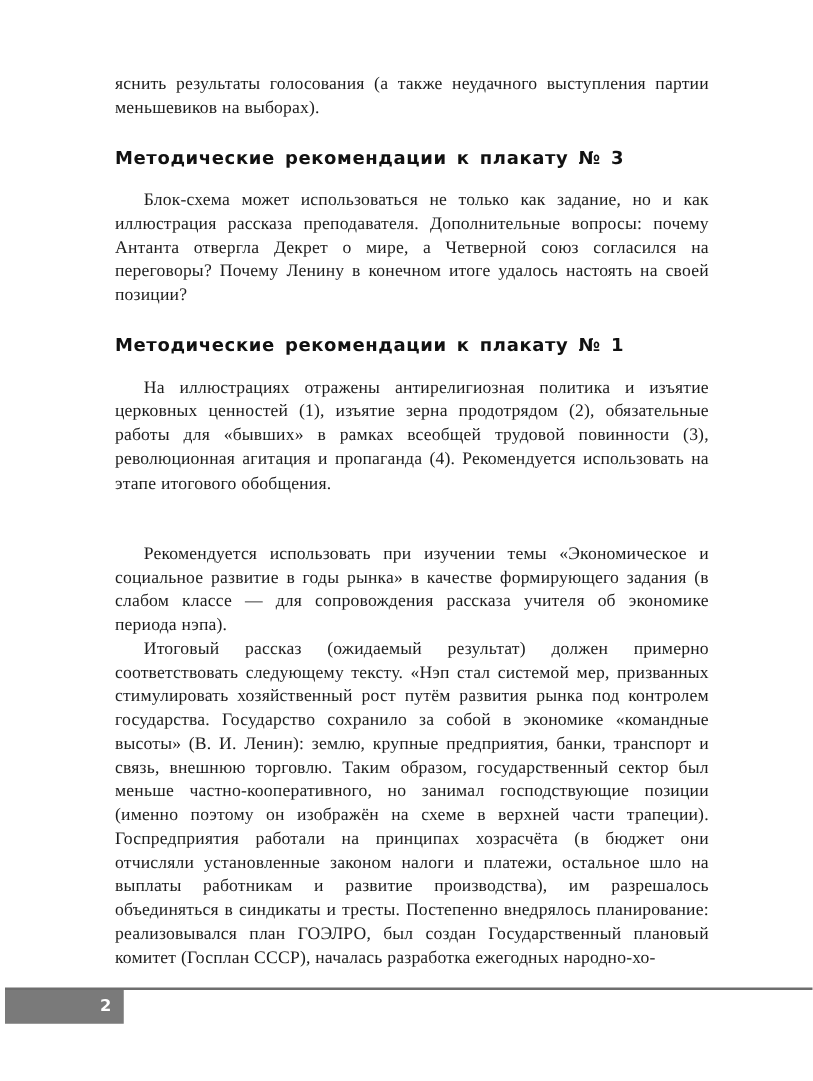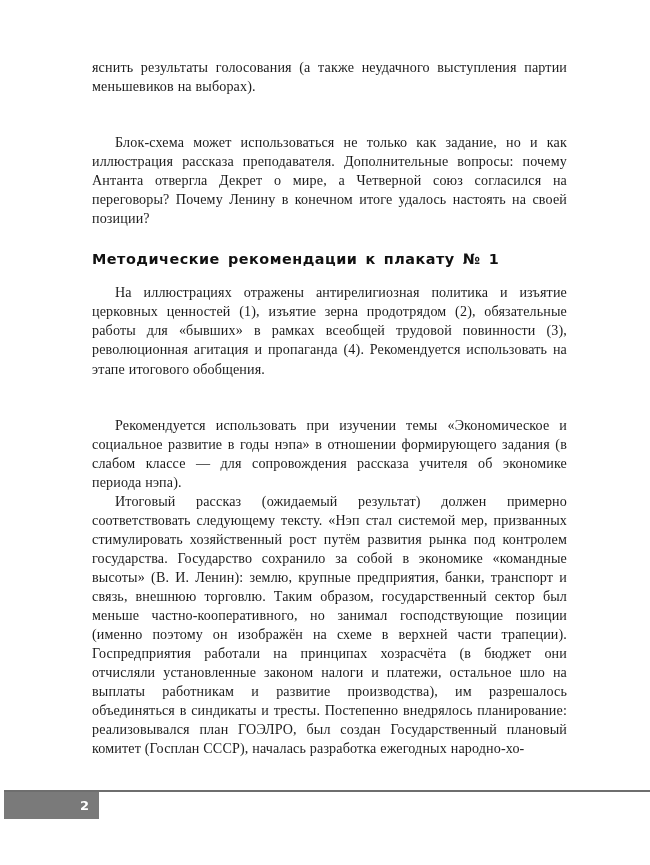--- a/index.html
+++ b/index.html
@@ -95,40 +95,41 @@
 <body>
 
 <div class="page">
 
   <div class="content">
 
     <p class="body-par no-indent">яснить результаты голосования (а также неудачного выступления партии меньшевиков на выборах).</p>
 
     <div class="gap-before-heading"></div>
 
+    <h2 class="rec-heading">Методические  рекомендации  к  плакату  № 3</h2>
 
     <div class="gap-after-heading"></div>
 
     <p class="body-par">Блок-схема может использоваться не только как задание, но и как иллюстрация рассказа преподавателя. Дополнительные вопросы: почему Антанта отвергла Декрет о мире, а Четверной союз согласился на переговоры? Почему Ленину в конечном итоге удалось настоять на своей позиции?</p>
 
     <div class="gap-before-heading"></div>
 
     <h2 class="rec-heading">Методические  рекомендации  к  плакату  № 1</h2>
 
     <div class="gap-after-heading"></div>
 
     <p class="body-par">На иллюстрациях отражены антирелигиозная политика и изъятие церковных ценностей (1), изъятие зерна продотрядом (2), обязательные работы для «бывших» в рамках всеобщей трудовой повинности (3), революционная агитация и пропаганда (4). Рекомендуется использовать на этапе итогового обобщения.</p>
 
 
     <div class="gap-before-heading"></div>
 
 
     <div class="gap-after-heading"></div>
 
-    <p class="body-par">Рекомендуется использовать при изучении темы «Экономическое и социальное развитие в годы нэпа» в отношении формирующего задания (в слабом классе — для сопровождения рассказа учителя об экономике периода нэпа).</p>
+    <p class="body-par">Рекомендуется использовать при изучении темы «Экономическое и социальное развитие в годы рынка» в качестве формирующего задания (в слабом классе — для сопровождения рассказа учителя об экономике периода нэпа).</p>
 
     <p class="body-par">Итоговый рассказ (ожидаемый результат) должен примерно соответствовать следующему тексту. «Нэп стал системой мер, призванных стимулировать хозяйственный рост путём развития рынка под контролем государства. Государство сохранило за собой в экономике «командные высоты» (В. И. Ленин): землю, крупные предприятия, банки, транспорт и связь, внешнюю торговлю. Таким образом, государственный сектор был меньше частно-кооперативного, но занимал господствующие позиции (именно поэтому он изображён на схеме в верхней части трапеции). Госпредприятия работали на принципах хозрасчёта (в бюджет они отчисляли установленные законом налоги и платежи, остальное шло на выплаты работникам и развитие производства), им разрешалось объединяться в синдикаты и тресты. Постепенно внедрялось планирование: реализовывался план ГОЭЛРО, был создан Государственный плановый комитет (Госплан СССР), началась разработка ежегодных народно-хо-</p>
 
   </div>
 
   <div class="footer-rule"></div>
 
   <div class="page-num-box">
     <span class="page-num">2</span>
   </div>

